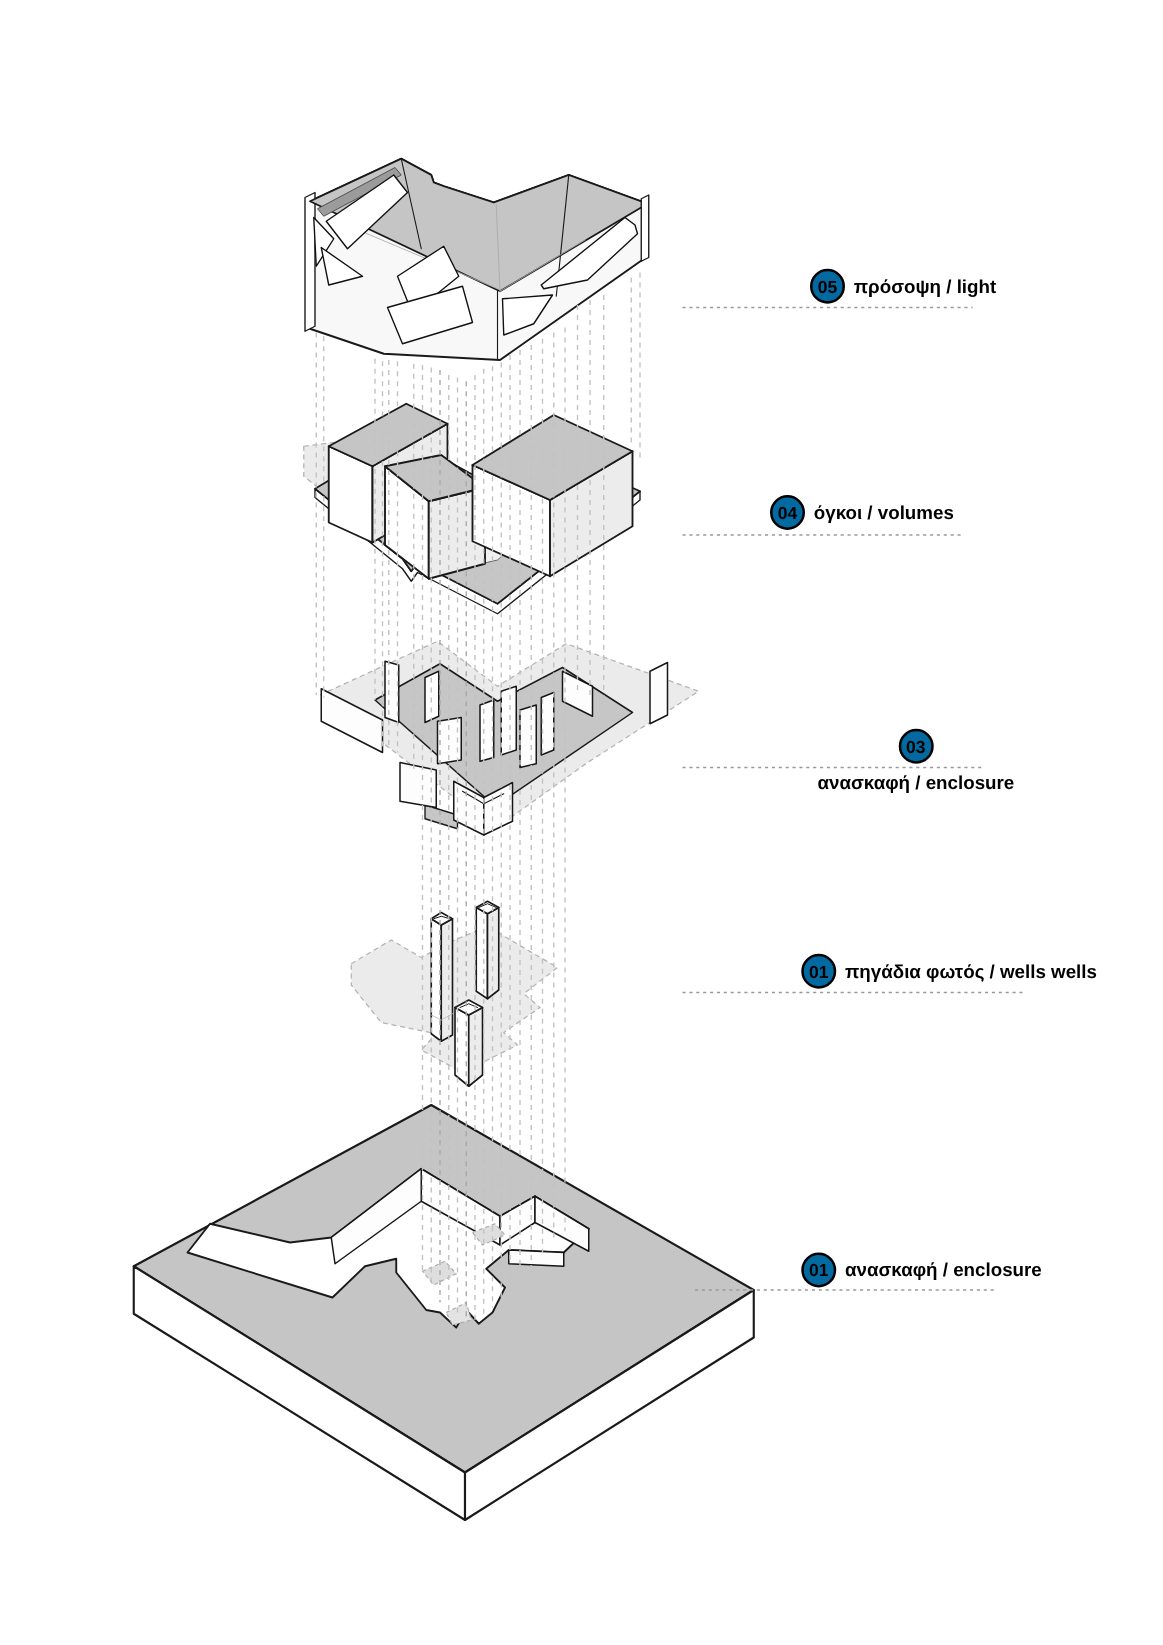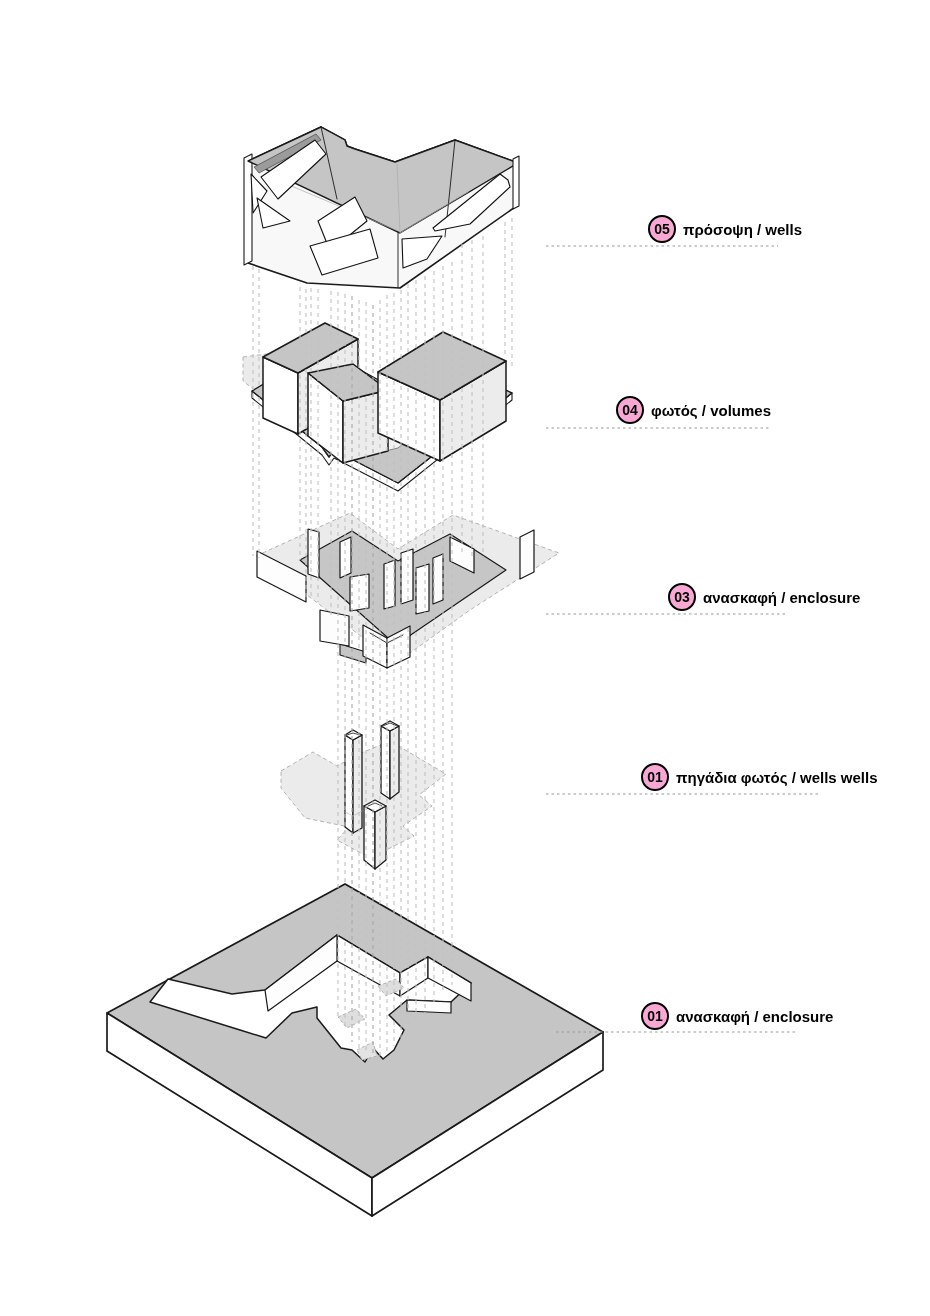--- a/index.html
+++ b/index.html
@@ -22,21 +22,21 @@
   .leader{stroke:#9a9a9a;stroke-width:1.2;stroke-dasharray:2.5 3;fill:none;}
   .deco{fill:#dedede;stroke:#aaaaaa;stroke-width:.9;stroke-dasharray:3 2.5;}
 
   .layer-label{
     position:absolute;display:flex;align-items:center;gap:7px;
     white-space:nowrap;z-index:5;
   }
   .num-badge{
     width:24px;height:24px;border:2.2px solid #000;border-radius:50%;
     display:flex;align-items:center;justify-content:center;
-    font-weight:bold;font-size:14px;color:#000;background:#f9a8d4;
+    font-weight:bold;font-size:14px;color:#000;background:#0369a1;
   }
   .label-text{font-weight:bold;font-size:15px;color:#000;}
 </style>
 </head>
 <body>
 
 <div id="canvas">
 <svg width="930" height="1316" viewBox="0 0 930 1316" xmlns="http://www.w3.org/2000/svg">
 
   <g>
@@ -179,27 +179,27 @@
     <line class="leader" x1="546" y1="246" x2="778" y2="246"></line>
     <line class="leader" x1="546" y1="428" x2="770" y2="428"></line>
     <line class="leader" x1="546" y1="614" x2="788" y2="614"></line>
     <line class="leader" x1="546" y1="794" x2="818" y2="794"></line>
     <line class="leader" x1="556" y1="1032" x2="797" y2="1032"></line>
   </g>
 </svg>
 
 <div class="layer-label" style="left:648px;top:215px;">
   <span class="num-badge">05</span>
-  <span class="label-text">πρόσοψη / wells</span>
+  <span class="label-text">πρόσοψη / light</span>
 </div>
 <div class="layer-label" style="left:616px;top:396px;">
   <span class="num-badge">04</span>
-  <span class="label-text">φωτός / volumes</span>
-</div>
-<div class="layer-label" style="left:668px;top:583px;">
+  <span class="label-text">όγκοι / volumes</span>
+</div>
+<div class="layer-label" style="left:654px;top:583px;flex-direction:column;">
   <span class="num-badge">03</span>
   <span class="label-text">ανασκαφή / enclosure</span>
 </div>
 <div class="layer-label" style="left:641px;top:763px;">
   <span class="num-badge">01</span>
   <span class="label-text">πηγάδια φωτός / wells wells</span>
 </div>
 <div class="layer-label" style="left:641px;top:1002px;text-align:right;">
   <span class="num-badge">01</span>
   <span class="label-text">ανασκαφή / enclosure</span>

